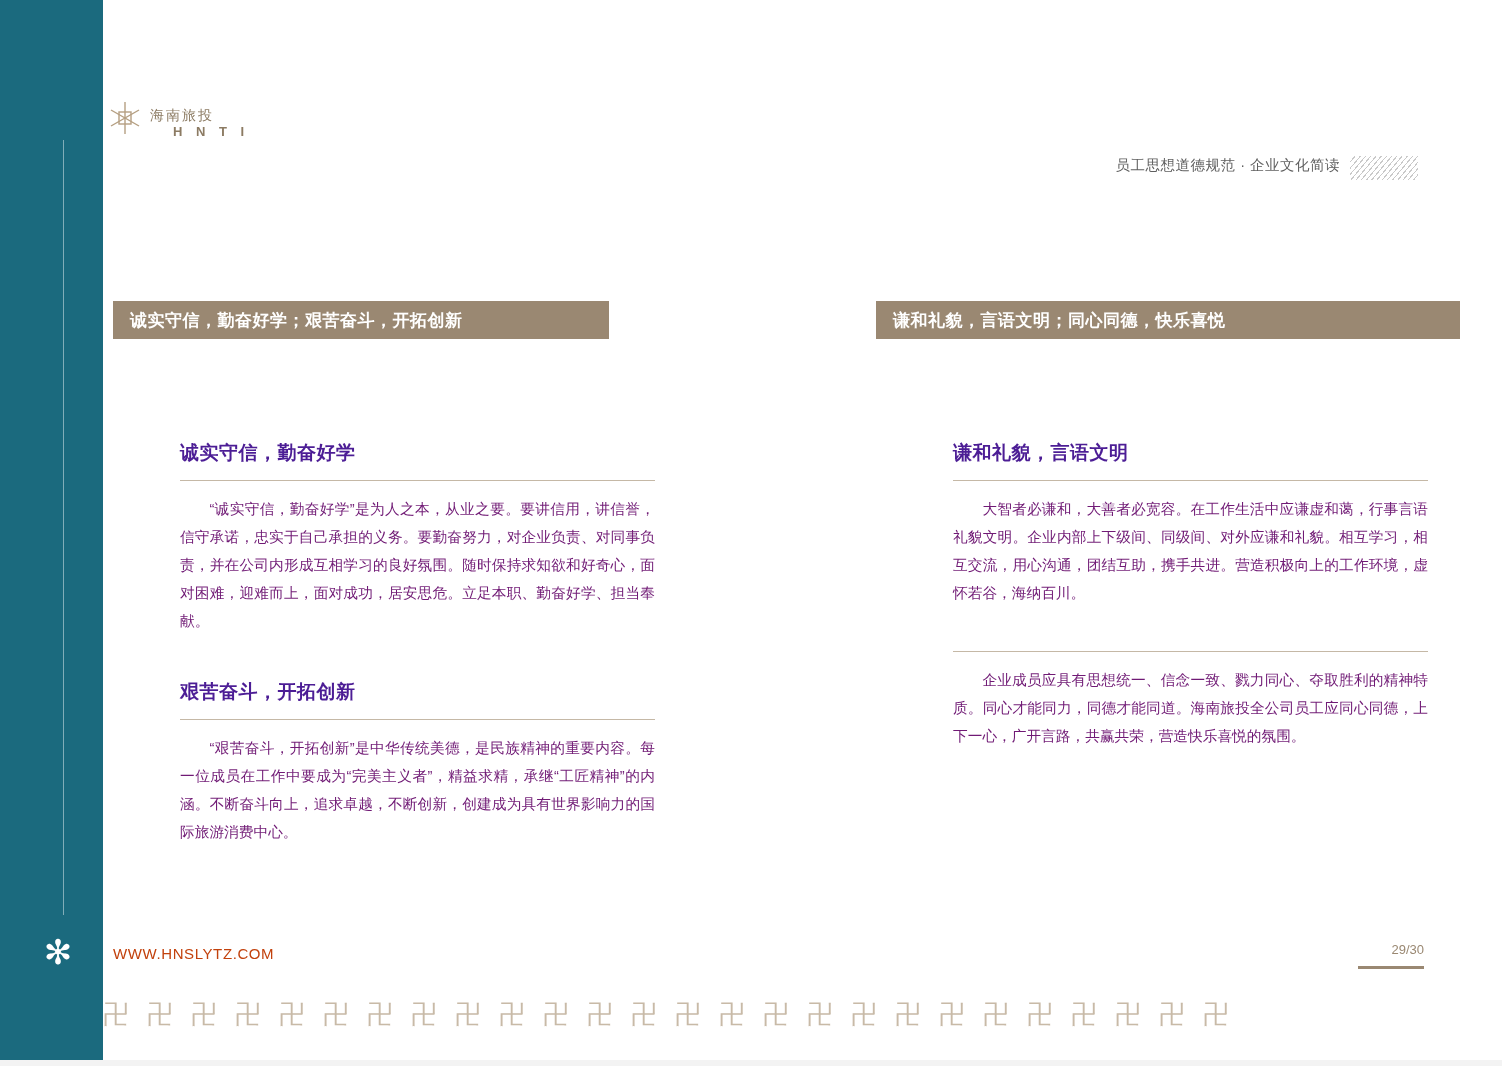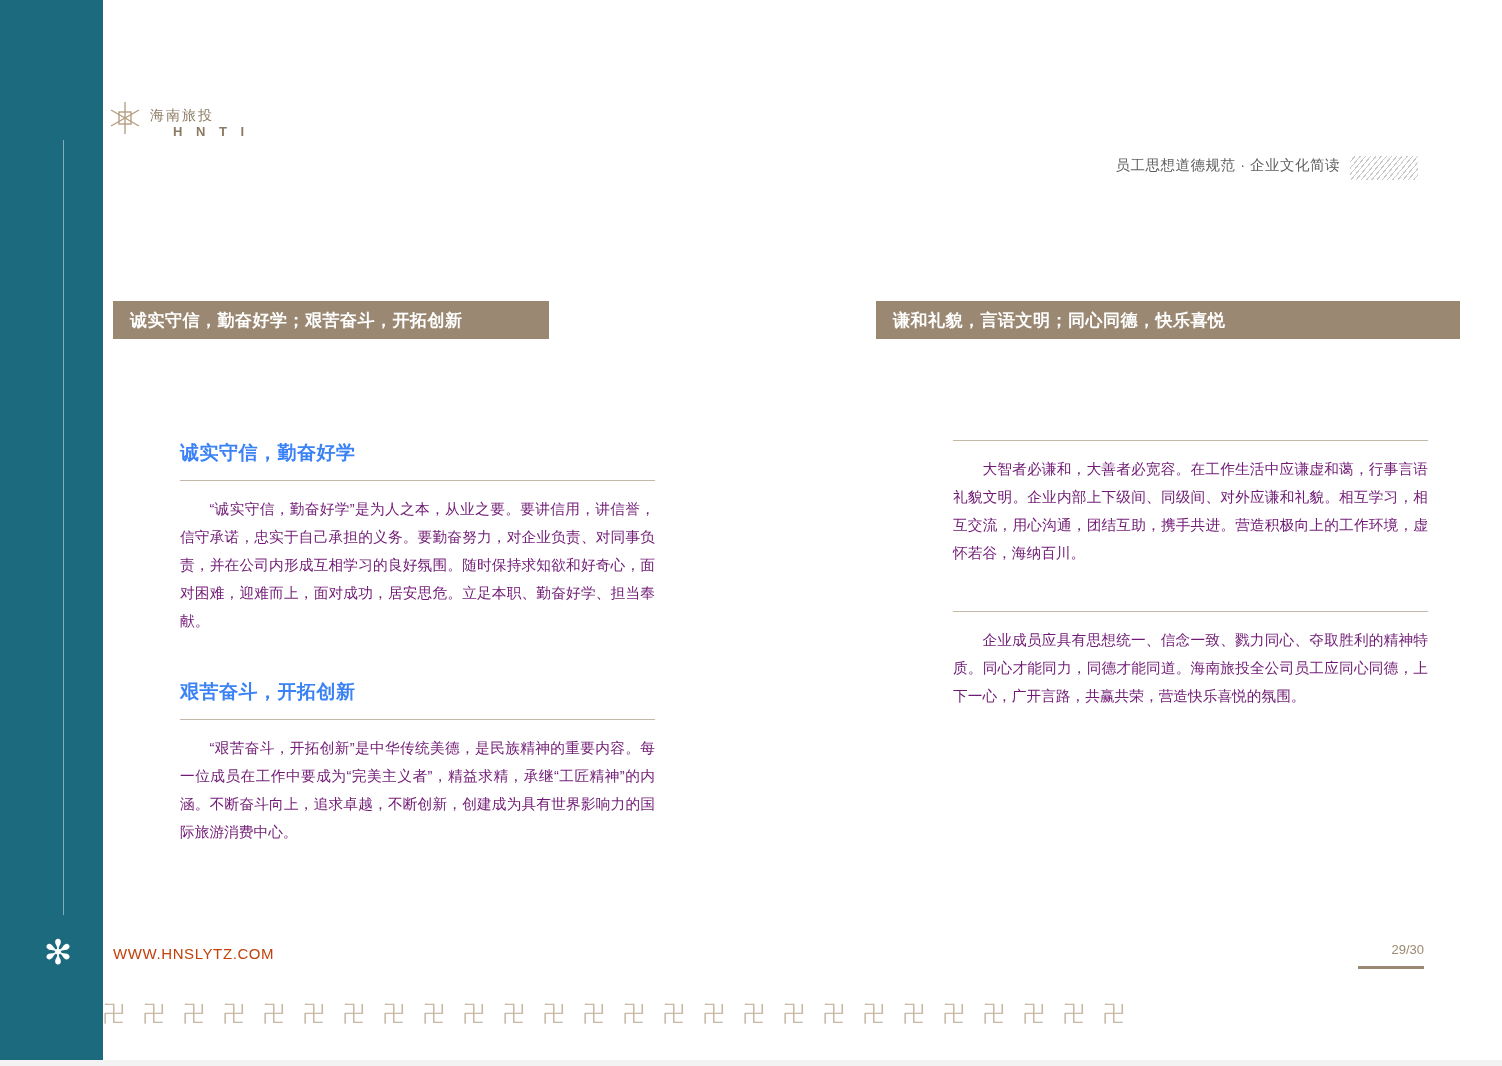--- a/index.html
+++ b/index.html
@@ -116,36 +116,36 @@
     padding-left: 17px;
     box-sizing: border-box;
   }
   .banner span {
     color: #ffffff;
     font-size: 17px;
     font-weight: bold;
     letter-spacing: 0.5px;
     white-space: nowrap;
   }
-  .banner-left  { left: 113px; top: 301px; width: 436px; }
+  .banner-left  { left: 113px; top: 301px; width: 496px; }
   .banner-right { left: 876px; top: 301px; width: 584px; }
 
   
   .col {
     position: absolute;
     top: 440px;
     width: 475px;
   }
   .col-left  { left: 180px; }
   .col-right { left: 953px; }
 
   .sec-title {
     font-size: 19px;
     font-weight: bold;
-    color: #3b82f6;
+    color: #4c1d95;
     letter-spacing: 0.5px;
     margin: 0 0 14px 0;
   }
   .sec-rule {
     width: 100%;
     height: 1px;
     background: #c5b8a6;
     margin-bottom: 14px;
   }
   .sec-body {
@@ -189,21 +189,21 @@
     position: absolute;
     left: 103px;
     bottom: 36px;
     width: 1399px;
     height: 32px;
     overflow: hidden;
     display: flex;
     align-items: center;
   }
   .footer-pattern .glyph {
-    font-size: 22px;
+    font-size: 26px;
     color: #bfae98;
     line-height: 32px;
     letter-spacing: 18px;
     white-space: nowrap;
     font-family: "DejaVu Sans", sans-serif;
     opacity: 0.85;
     text-align: right;
   }
   .footer-shadow {
     position: absolute;
@@ -267,20 +267,21 @@
     </div>
     <div class="sec-block">
       <h2 class="sec-title">艰苦奋斗，开拓创新</h2>
       <div class="sec-rule"></div>
       <p class="sec-body">“艰苦奋斗，开拓创新”是中华传统美德，是民族精神的重要内容。每一位成员在工作中要成为“完美主义者”，精益求精，承继“工匠精神”的内涵。不断奋斗向上，追求卓越，不断创新，创建成为具有世界影响力的国际旅游消费中心。</p>
     </div>
   </div>
 
   <div class="col col-right">
     <div class="sec-block">
+      <h2 class="sec-title">谦和礼貌，言语文明</h2>
       <div class="sec-rule"></div>
       <p class="sec-body">大智者必谦和，大善者必宽容。在工作生活中应谦虚和蔼，行事言语礼貌文明。企业内部上下级间、同级间、对外应谦和礼貌。相互学习，相互交流，用心沟通，团结互助，携手共进。营造积极向上的工作环境，虚怀若谷，海纳百川。</p>
     </div>
     <div class="sec-block">
       <div class="sec-rule"></div>
       <p class="sec-body">企业成员应具有思想统一、信念一致、戮力同心、夺取胜利的精神特质。同心才能同力，同德才能同道。海南旅投全公司员工应同心同德，上下一心，广开言路，共赢共荣，营造快乐喜悦的氛围。</p>
     </div>
   </div>
 
   <div class="footer-url">WWW.HNSLYTZ.COM</div>

